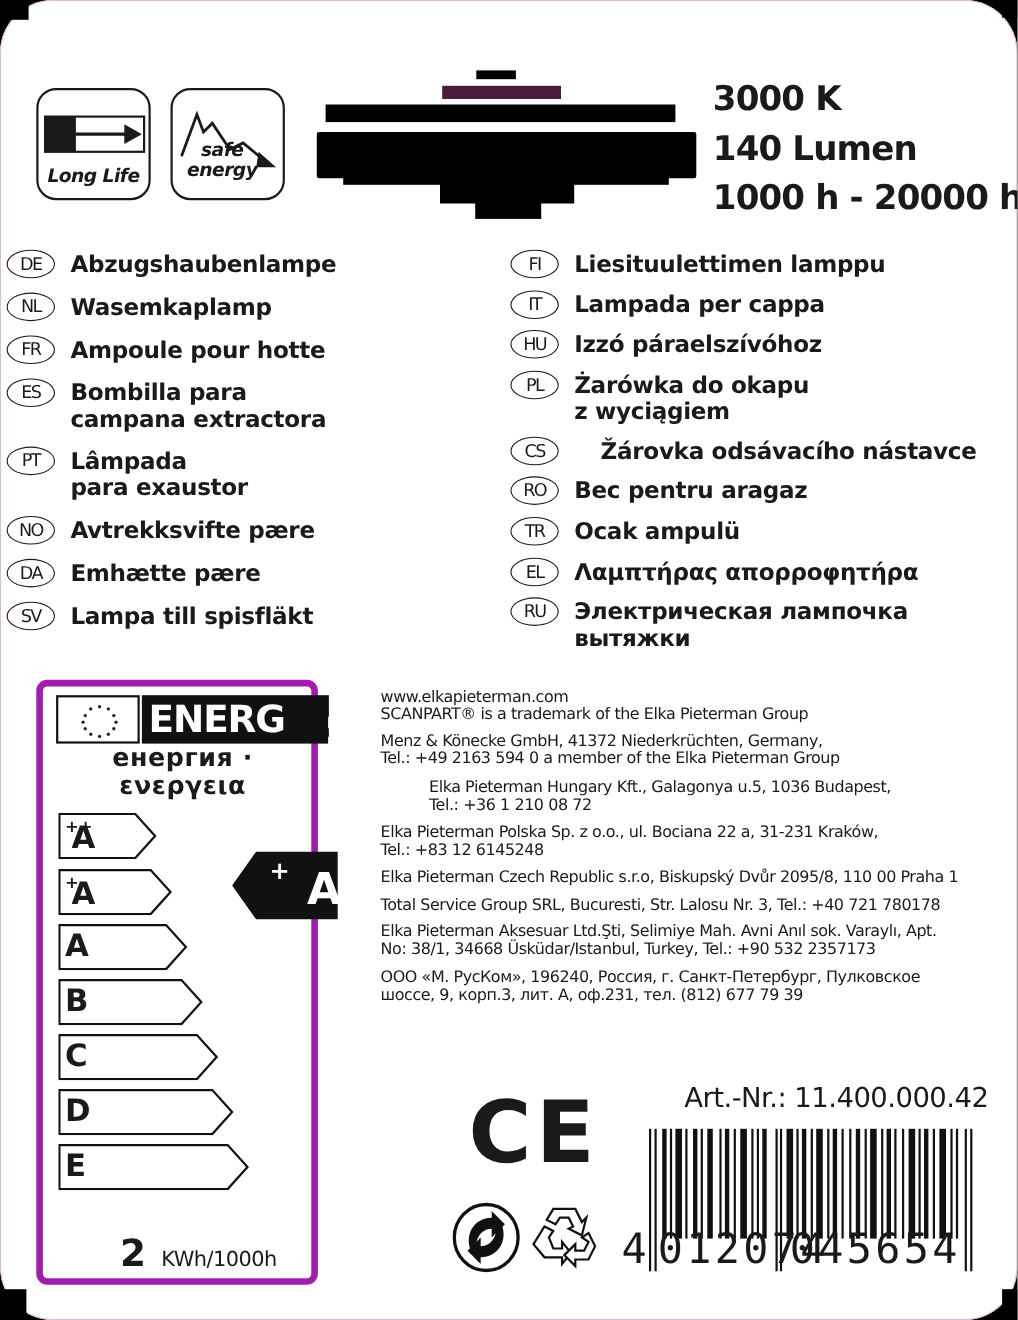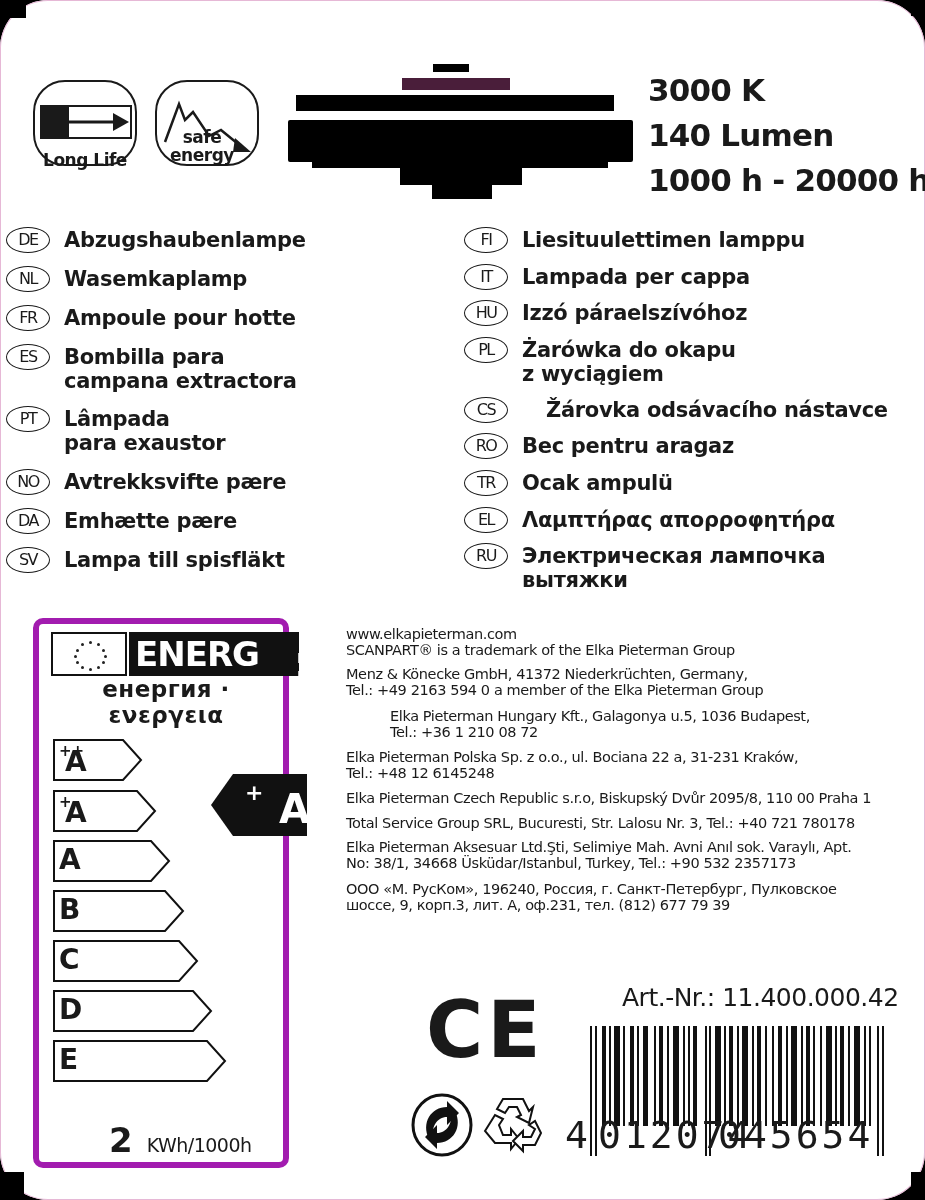--- a/index.html
+++ b/index.html
@@ -3,21 +3,21 @@
 <meta charset="utf-8">
 <style>
   html, body { margin:0; padding:0; }
   body { width:925px; height:1200px; background:#000; position:relative; overflow:hidden; font-family:"DejaVu Sans", sans-serif; color:#1a1a1a; }
   .card { position:absolute; left:0; top:0; width:925px; height:1200px; background:#fff; border-radius:48px 48px 48px 48px / 48px 48px 48px 48px; box-shadow: inset 0 0 0 1px #e6b8d6; }
   .corner-tl { position:absolute; left:0; top:0; width:26px; height:18px; background:#000; }
   .corner-tr { position:absolute; right:0; top:0; width:14px; height:16px; background:#000; }
   .corner-bl { position:absolute; left:0; bottom:0; width:24px; height:28px; background:#000; }
   .corner-br { position:absolute; right:0; bottom:0; width:14px; height:28px; background:#000; }
 
-  .icon-box { position:absolute; width:104px; height:86px; border:2.5px solid #1a1a1a; border-radius:32px; box-sizing:border-box; }
+  .icon-box { position:absolute; width:104px; height:102px; border:2.5px solid #1a1a1a; border-radius:18px; box-sizing:border-box;font-style:italic; }
   .icon-box .lbl { position:absolute; left:0; right:0; text-align:center; font-weight:bold; font-size:17px; letter-spacing:-0.5px; }
   .redact { position:absolute; background:#000; }
 
   .specs { position:absolute; left:648px; top:68px; font-weight:bold; font-size:31px; line-height:45px; letter-spacing:-0.8px; }
   .specs div { white-space:nowrap; }
 
   .lang { position:absolute; font-weight:bold; font-size:21px; line-height:24px; letter-spacing:-0.3px; }
   .lang .row { position:absolute; display:flex; align-items:flex-start; white-space:nowrap; }
   .lang .code { width:44px; height:26px; border:1.6px solid #1a1a1a; border-radius:50%; box-sizing:border-box; font-weight:normal; font-size:16px; display:flex; align-items:center; justify-content:center; letter-spacing:-1.5px; margin-right:14px; flex-shrink:0; margin-top:-1px; }
   .lang .txt { line-height:24px; }
@@ -254,21 +254,21 @@
   <div class="blk" style="top:40px;">
       <div>Menz &amp; Könecke GmbH, 41372 Niederkrüchten, Germany,</div>
       <div>Tel.: +49 2163 594 0 a member of the Elka Pieterman Group</div>
     </div>
   <div class="blk" style="top:82px;margin-left:44px;">
       <div>Elka Pieterman Hungary Kft., Galagonya u.5, 1036 Budapest,</div>
       <div>Tel.: +36 1 210 08 72</div>
     </div>
   <div class="blk" style="top:123px;">
       <div>Elka Pieterman Polska Sp. z o.o., ul. Bociana 22 a, 31-231 Kraków,</div>
-      <div>Tel.: +48 12 6145248</div>
+      <div>Tel.: +83 12 6145248</div>
     </div>
   <div class="blk" style="top:164px;">
       <div>Elka Pieterman Czech Republic s.r.o, Biskupský Dvůr 2095/8, 110 00 Praha 1</div>
     </div>
   <div class="blk" style="top:189px;">
       <div>Total Service Group SRL, Bucuresti, Str. Lalosu Nr. 3, Tel.: +40 721 780178</div>
     </div>
   <div class="blk" style="top:213px;">
       <div>Elka Pieterman Aksesuar Ltd.Şti, Selimiye Mah. Avni Anıl sok. Varaylı, Apt.</div>
       <div>No: 38/1, 34668 Üsküdar/Istanbul, Turkey, Tel.: +90 532 2357173</div>

